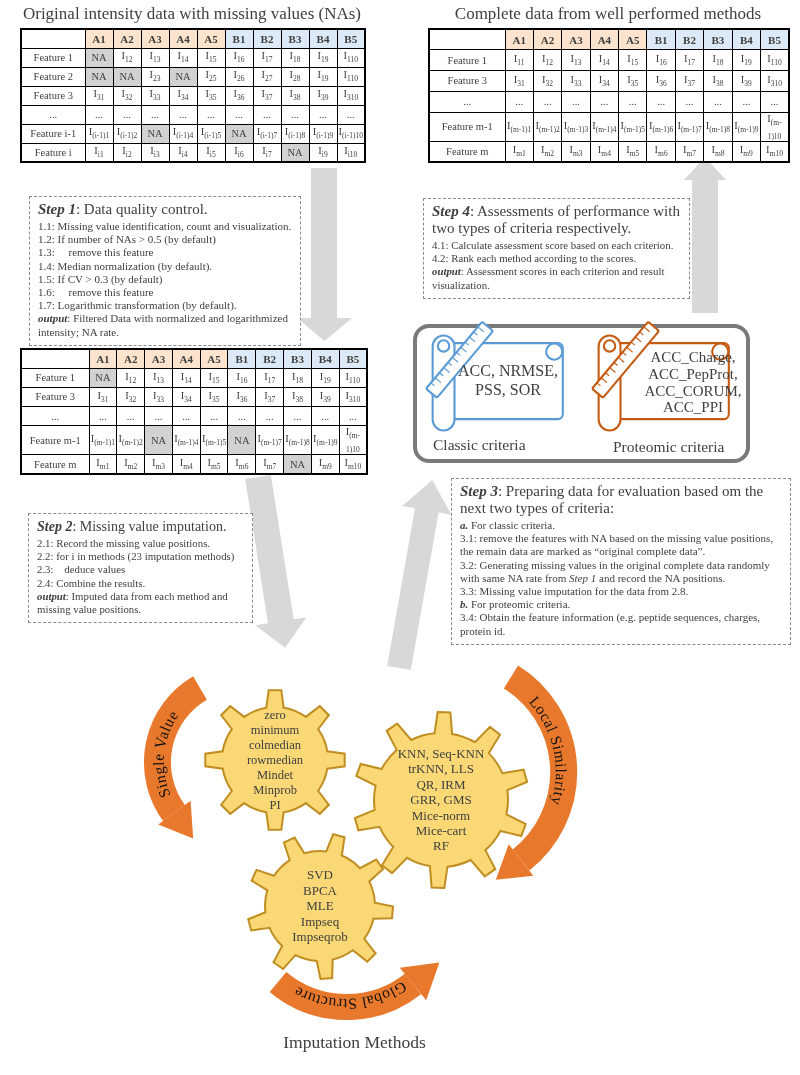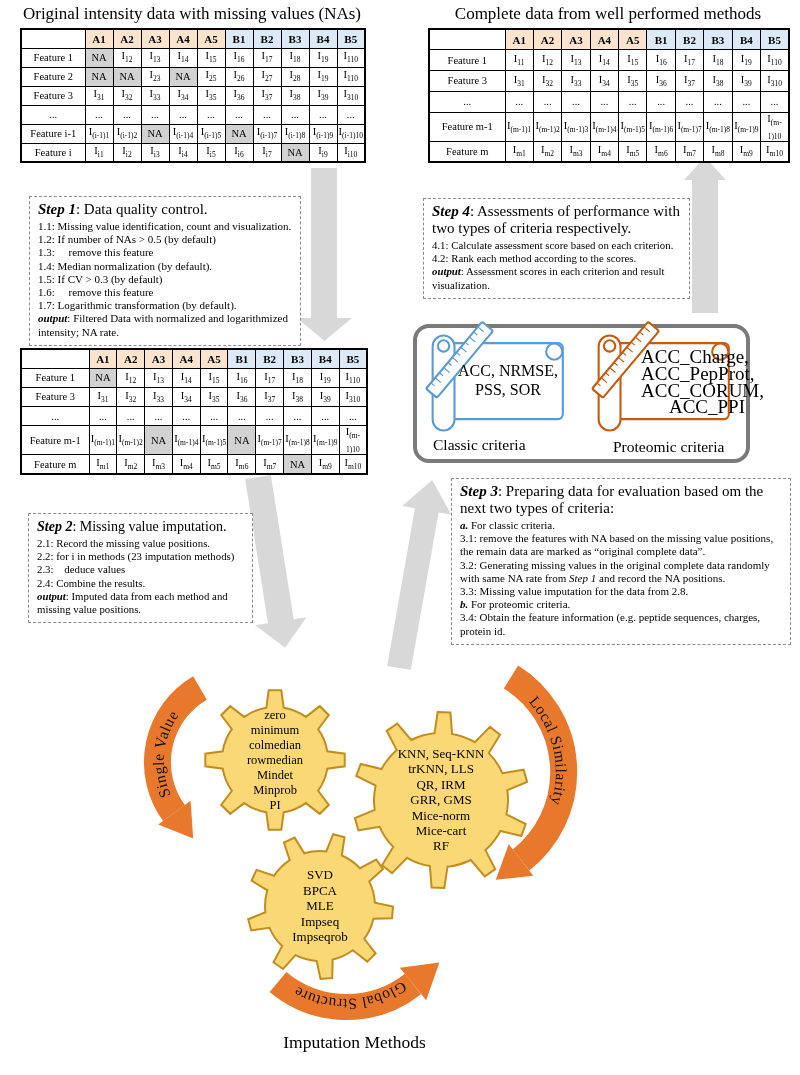--- a/index.html
+++ b/index.html
@@ -1,17 +1,17 @@
 <!DOCTYPE html>
 <html><head>
 <meta charset="utf-8">
 <style>
   html,body{margin:0;padding:0;background:#fff;}
   .canvas{position:relative;width:800px;height:1075px;background:#fff;overflow:hidden;
-          font-family:"Liberation Serif","DejaVu Serif",serif;color:#000000;}
+          font-family:"Liberation Serif","DejaVu Serif",serif;color:#404040;}
   .abs{position:absolute;}
   .tbl-title{font-size:17px;text-align:center;white-space:nowrap;}
   
   table.dtable{border-collapse:collapse;table-layout:fixed;width:100%;border:2px solid #000;background:#fff;}
   .dtable th,.dtable td{border:1px solid #000;text-align:center;vertical-align:middle;padding:0;overflow:hidden;font-weight:normal;}
   .dtable th{font-size:11px;font-weight:bold;}
   .dtable td{font-size:10.5px;}
   .dtable sub{font-size:7.5px;}
   .t1 tr{height:19px;} .t2 tr{height:20.8px;} .t3 tr{height:19.2px;}
   th.colA{background:#FBE3CE;} th.colB{background:#DCE9F6;}
@@ -22,21 +22,21 @@
   .step-title{font-size:15px;line-height:17px;margin-bottom:2px;}
   .bi{font-weight:bold;font-style:italic;}
   .sline{font-size:11px;line-height:13.2px;}
   .s2 .sline{font-size:10.8px;}
   .s4 .sline{font-size:10.8px;}
   .s2 .step-title{font-size:14px;}
   
   .critbox{border:4px solid #7a7a7a;border-radius:16px;background:#fff;box-sizing:border-box;}
   .scroll-text{white-space:pre-line;}
   .classic-text{font-size:16px;line-height:19px;text-align:center;}
-  .proteomic-text{font-size:19px;line-height:16.8px;text-align:right;}
+  .proteomic-text{font-size:15px;line-height:16.8px;text-align:center;}
   .crit-label{font-size:15.5px;}
   
   .gear-label{position:absolute;text-align:center;white-space:pre-line;}
   .gl-1{font-size:12.5px;line-height:15px;}
   .gl-2{font-size:13px;line-height:15.4px;}
   .gl-3{font-size:13px;line-height:15.5px;}
   .arclabel{font-size:15.5px;letter-spacing:.5px;fill:#111;}
   .bottom-label{font-size:17.5px;text-align:center;}
   svg{overflow:visible;}
 </style>

